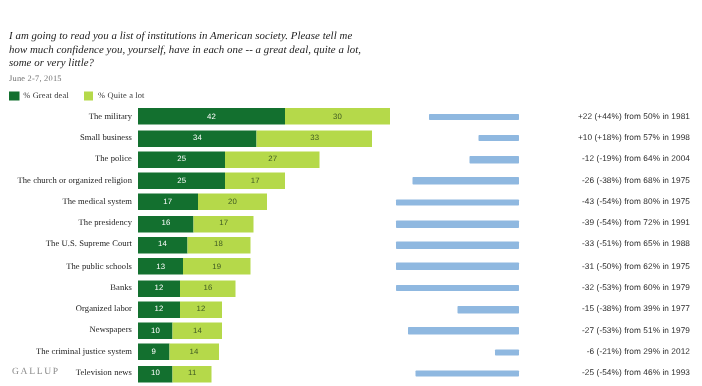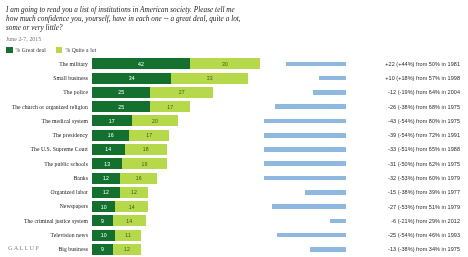--- a/index.html
+++ b/index.html
@@ -3,21 +3,21 @@
 <meta charset="utf-8">
 <style>
   html,body{margin:0;padding:0;}
   body{
     width:468px;height:257px;
     background:#ffffff;
     font-family:"Liberation Sans", sans-serif;
     overflow:hidden;
     position:relative;
   }
-  .wrap{position:relative;width:468px;height:257px;box-sizing:border-box;padding:6px 8px 0 6px;}
+  .wrap{position:relative;width:468px;height:257px;box-sizing:border-box;padding:20px 8px 0 6px;}
 
   .question{
     font-family:"Liberation Serif", serif;
     font-style:italic;
     font-size:7.2px;
     line-height:9.2px;
     color:#1a1a1a;
     width:236px;
     letter-spacing:0.05px;
   }

